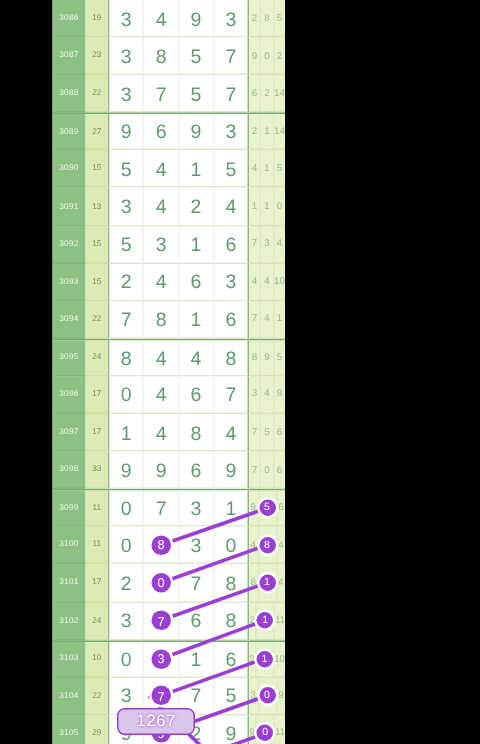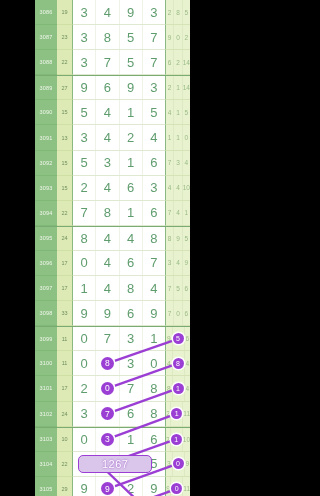--- a/index.html
+++ b/index.html
@@ -93,22 +93,22 @@
     position:absolute; left:0; top:0;
     width:155px; height:496px;
     pointer-events:none;
     z-index:4;
   }
 
   
   .valbox {
     position:absolute;
     z-index:7;
-    left:43px; top:455px;
-    padding:2px 23px;
+    left:43px; top:472px;
+    padding:2px 12px;
     background:#d9c6ea;
     border:1.6px solid #9b3fd4;
     border-radius:5px;
     color:#ffffff;
     font-size:11px;
     letter-spacing:.5px;
     text-shadow:0 0 2px #8b38c0;
   }
 </style>
 </head>

